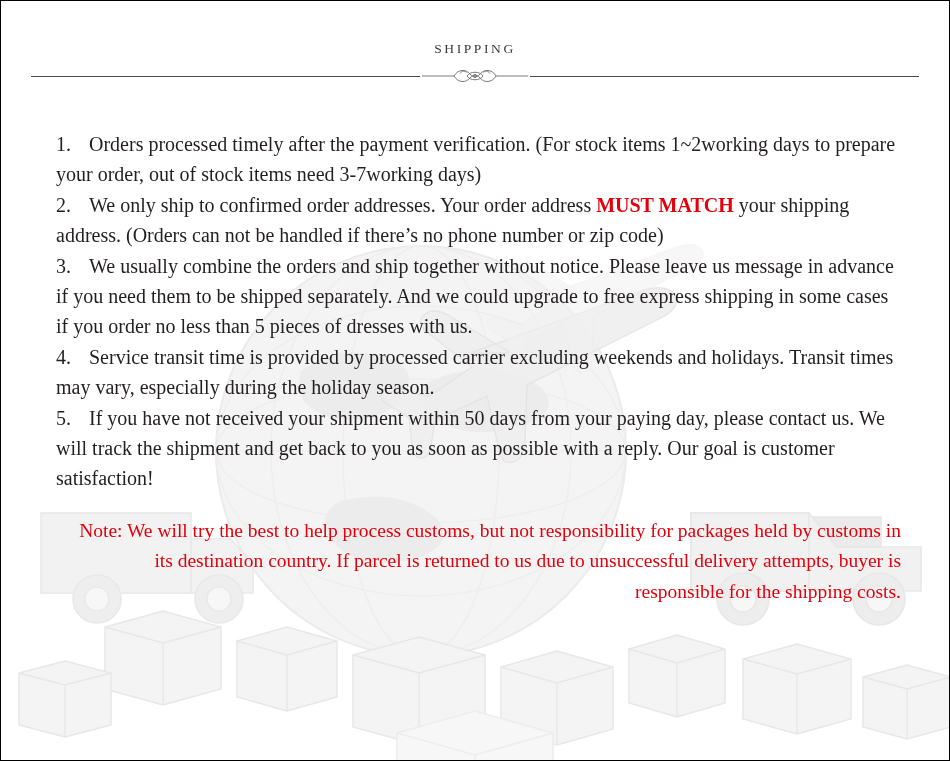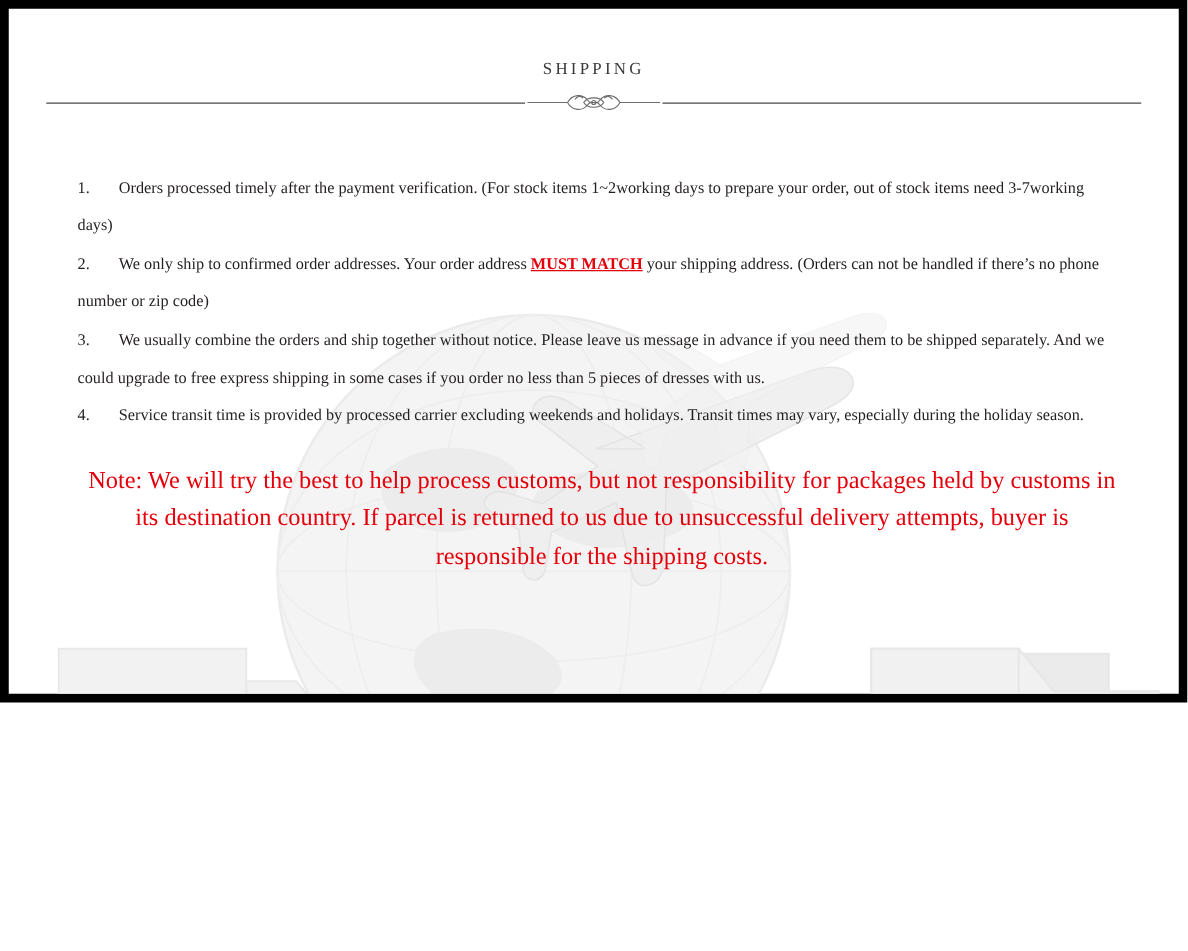--- a/index.html
+++ b/index.html
@@ -13,23 +13,23 @@
     font-family: "Liberation Serif", serif;
     color: #231f20;
     overflow: hidden;
     position: relative;
   }
 
   
   .page {
     position: relative;
     width: 950px;
-    height: 562px;
+    height: 761px;
     box-sizing: border-box;
-    border: 7px solid #000000;
+    border: 1px solid #000000;
     overflow: hidden;
   }
 
   .header {
     position: relative;
     height: 78px;
     width: 100%;
   }
   .header-title {
     position: absolute;
@@ -74,41 +74,40 @@
   }
 
   
   .content {
     position: relative;
     z-index: 3;
     padding: 50px 48px 0 55px;
     box-sizing: border-box;
   }
   .item {
-    font-size: 13px;
+    font-size: 20px;
     line-height: 30.4px;
     color: #231f20;
     margin: 0 0 0 0;
     text-align: left;
   }
   .item .num {
     display: inline-block;
     min-width: 33px;
   }
   .hl {
     color: #e4000b;
     font-weight: bold;
-    text-decoration: underline;
   }
   .note {
     margin-top: 22px;
     font-size: 19.5px;
     line-height: 30.4px;
     color: #e4000b;
-    text-align: center;
+    text-align: right;
     padding-left: 6px;
   }
 </style>
 </head>
 <body>
 
 <div class="page">
 
   <div class="header">
     <div class="header-title">SHIPPING</div>
@@ -223,18 +222,21 @@
     </p>
 
     <p class="item">
       <span class="num">3.</span><span>We usually combine the orders and ship together without notice. Please leave us message in advance if you need them to be shipped separately. And we could upgrade to free express shipping in some cases if you order no less than 5 pieces of dresses with us.</span>
     </p>
 
     <p class="item">
       <span class="num">4.</span><span>Service transit time is provided by processed carrier excluding weekends and holidays. Transit times may vary, especially during the holiday season.</span>
     </p>
 
+    <p class="item">
+      <span class="num">5.</span><span>If you have not received your shipment within 50 days from your paying day, please contact us. We will track the shipment and get back to you as soon as possible with a reply. Our goal is customer satisfaction!</span>
+    </p>
 
 
     <p class="note">Note:  We will try the best to help process customs, but not responsibility for packages held by customs in its destination country. If parcel is returned to us due to unsuccessful delivery attempts, buyer is responsible for the shipping costs.</p>
   </div>
 
 </div>
 
 </body></html>

